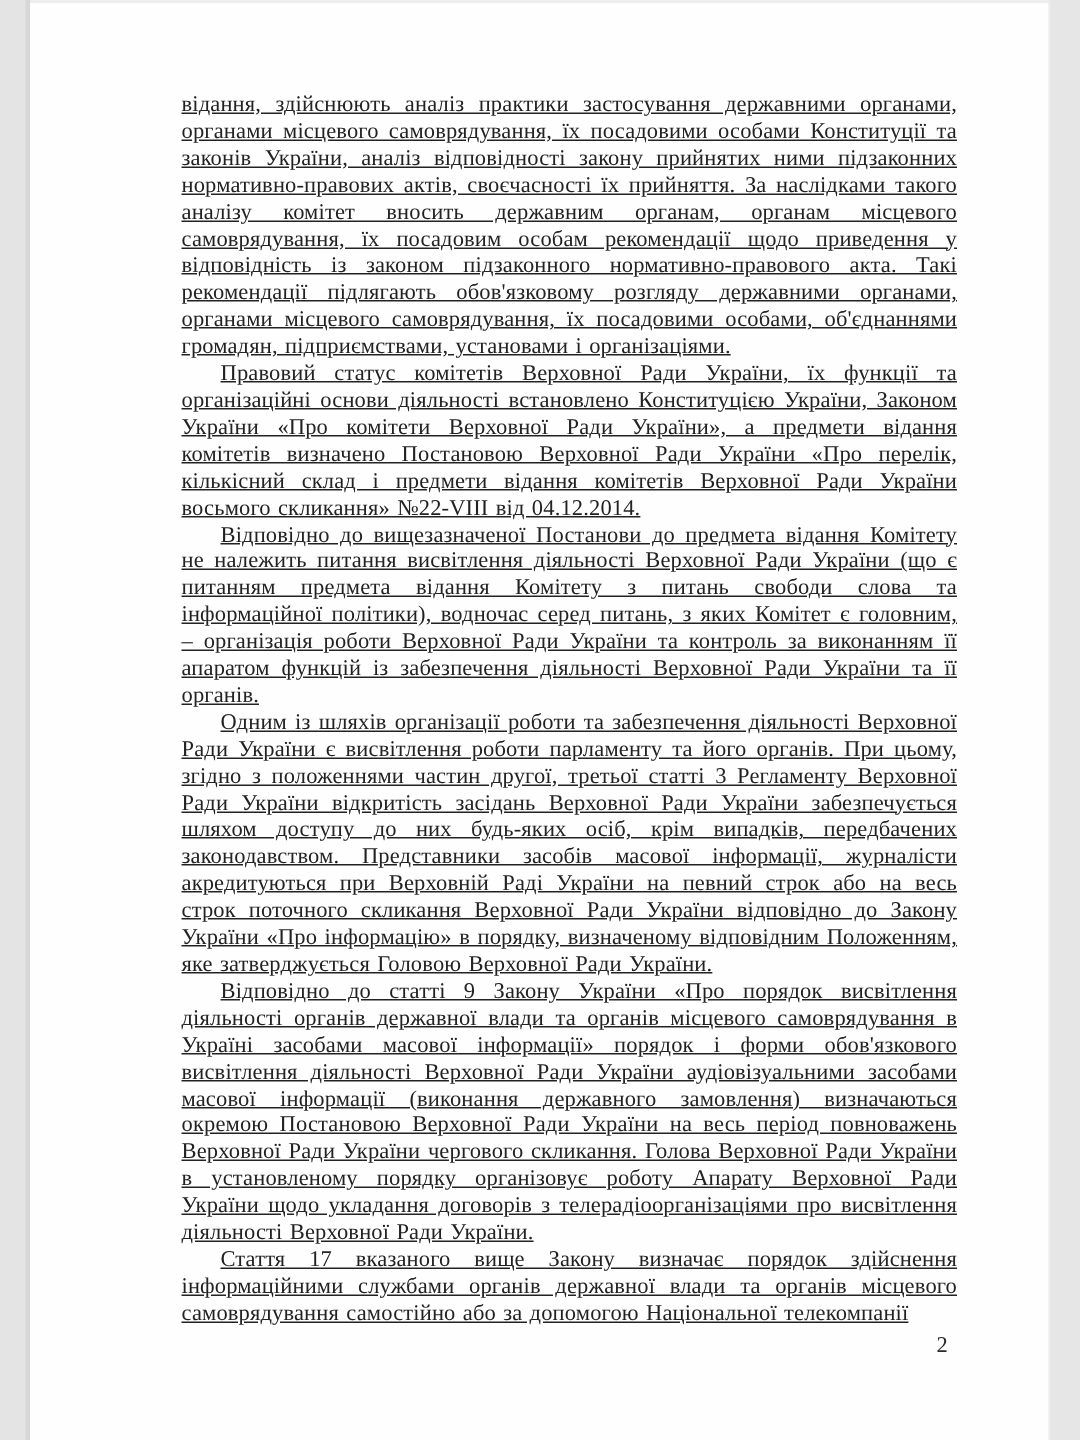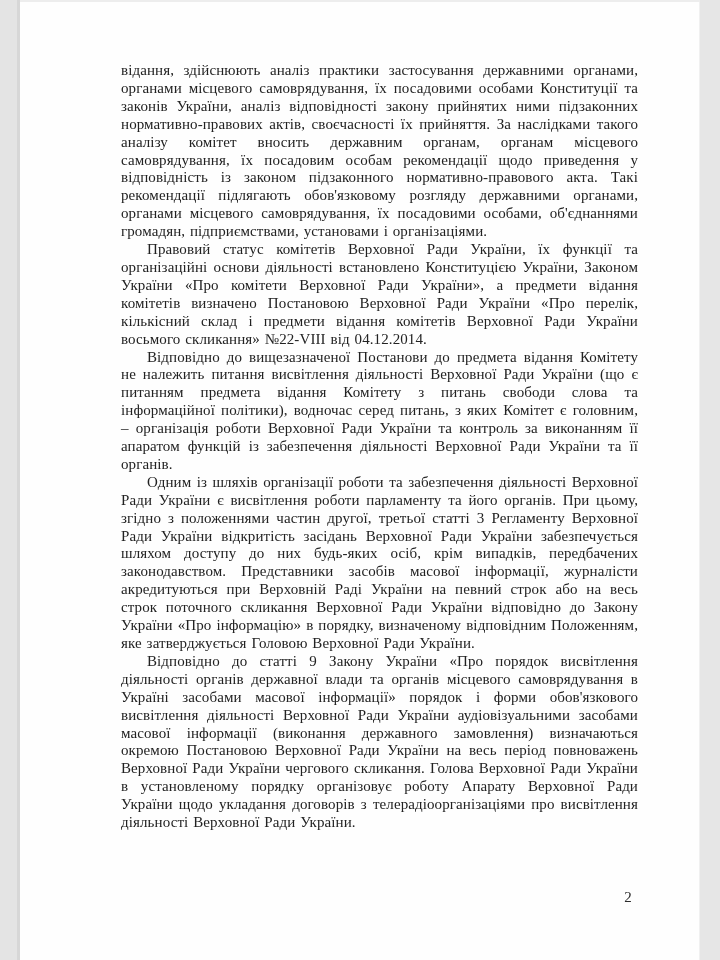--- a/index.html
+++ b/index.html
@@ -40,20 +40,21 @@
     position: absolute;
     left: 121px;
     top: 62px;
     width: 517px;
     color: #222222;
     font-size: 15px;
     line-height: 17.9px;
     text-align: justify;
     letter-spacing: 0.1px;
     word-spacing: 1px;
+    text-decoration: underline;
     -webkit-font-smoothing: antialiased;
   }
   .para {
     margin: 0;
     padding: 0;
   }
   .para.indent {
     text-indent: 26px;
   }
   .page-num {
@@ -73,16 +74,17 @@
   <div class="edge-left"></div>
   <div class="edge-right"></div>
   <div class="top-line"></div>
 
   <div class="text-block">
     <p class="para">відання, здійснюють аналіз практики застосування державними органами, органами місцевого самоврядування, їх посадовими особами Конституції та законів України, аналіз відповідності закону прийнятих ними підзаконних нормативно-правових актів, своєчасності їх прийняття. За наслідками такого аналізу комітет вносить державним органам, органам місцевого самоврядування, їх посадовим особам рекомендації щодо приведення у відповідність із законом підзаконного нормативно-правового акта. Такі рекомендації підлягають обов'язковому розгляду державними органами, органами місцевого самоврядування, їх посадовими особами, об'єднаннями громадян, підприємствами, установами і організаціями.</p>
     <p class="para indent">Правовий статус комітетів Верховної Ради України, їх функції та організаційні основи діяльності встановлено Конституцією України, Законом України «Про комітети Верховної Ради України», а предмети відання комітетів визначено Постановою Верховної Ради України «Про перелік, кількісний склад і предмети відання комітетів Верховної Ради України восьмого скликання» №22-VIII від 04.12.2014.</p>
     <p class="para indent">Відповідно до вищезазначеної Постанови до предмета відання Комітету не належить питання висвітлення діяльності Верховної Ради України (що є питанням предмета відання Комітету з питань свободи слова та інформаційної політики), водночас серед питань, з яких Комітет є головним, – організація роботи Верховної Ради України та контроль за виконанням її апаратом функцій із забезпечення діяльності Верховної Ради України та її органів.</p>
     <p class="para indent">Одним із шляхів організації роботи та забезпечення діяльності Верховної Ради України є висвітлення роботи парламенту та його органів. При цьому, згідно з положеннями частин другої, третьої статті 3 Регламенту Верховної Ради України відкритість засідань Верховної Ради України забезпечується шляхом доступу до них будь-яких осіб, крім випадків, передбачених законодавством. Представники засобів масової інформації, журналісти акредитуються при Верховній Раді України на певний строк або на весь строк поточного скликання Верховної Ради України відповідно до Закону України «Про інформацію» в порядку, визначеному відповідним Положенням, яке затверджується Головою Верховної Ради України.</p>
     <p class="para indent">Відповідно до статті 9 Закону України «Про порядок висвітлення діяльності органів державної влади та органів місцевого самоврядування в Україні засобами масової інформації» порядок і форми обов'язкового висвітлення діяльності Верховної Ради України аудіовізуальними засобами масової інформації (виконання державного замовлення) визначаються окремою Постановою Верховної Ради України на весь період повноважень Верховної Ради України чергового скликання. Голова Верховної Ради України в установленому порядку організовує роботу Апарату Верховної Ради України щодо укладання договорів з телерадіоорганізаціями про висвітлення діяльності Верховної Ради України.</p>
+    <p class="para indent">Стаття 17 вказаного вище Закону визначає порядок здійснення інформаційними службами органів державної влади та органів місцевого самоврядування самостійно або за допомогою Національної телекомпанії</p>
   </div>
 
   <div class="page-num">2</div>
 </div>
 
 </body></html>

